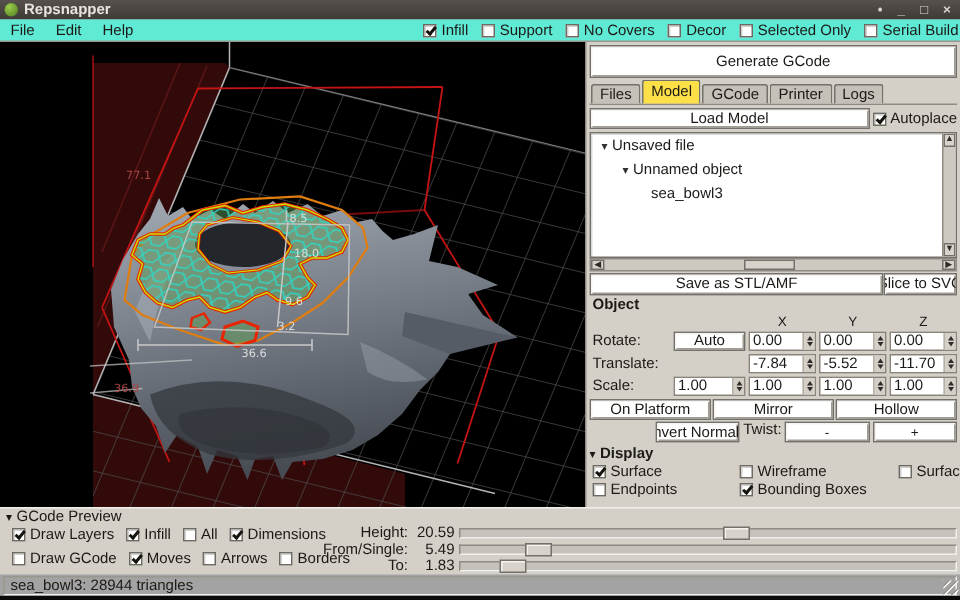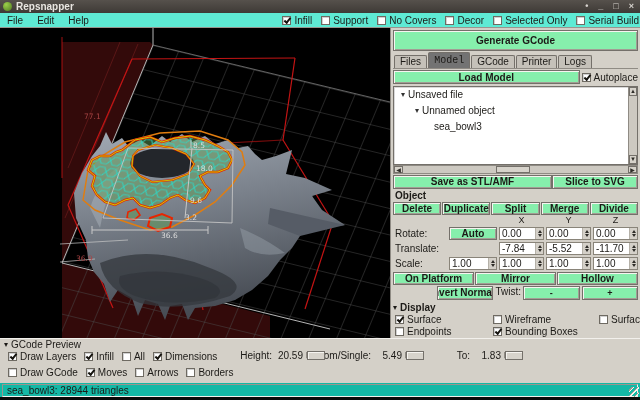--- a/index.html
+++ b/index.html
@@ -20,43 +20,43 @@
   .ck{display:inline-flex;align-items:center;gap:3px;font-size:10px;white-space:nowrap;}
   .box{width:9px;height:9px;background:#fff;border:1px solid #6e6a62;box-shadow:inset 1px 1px 0 rgba(0,0,0,.18);flex:none;position:relative;}
   .box.checked::after{content:"";position:absolute;left:1px;top:1px;width:5px;height:2px;
     border-left:2px solid #16140f;border-bottom:2px solid #16140f;transform:rotate(-50deg);}
   
   .main{display:flex;height:310px;}
   .viewport{width:390px;height:310px;background:#000;position:relative;flex:none;}
   .rightpanel{width:250px;height:310px;background:#d4d0c8;border-left:1px solid #8f8b84;padding:2px 2px 0 2px;
     display:flex;flex-direction:column;font-size:10px;overflow:hidden;}
   
-  .btn{background:#86efac;border:1px solid #74706a;box-shadow:inset 1px 1px 0 #f6f4f0,inset -1px -1px 0 #a29d94;
-    font-size:10px;display:flex;align-items:center;justify-content:center;white-space:nowrap;overflow:hidden;font-weight:bold;}
+  .btn{background:#ffffff;border:1px solid #74706a;box-shadow:inset 1px 1px 0 #f6f4f0,inset -1px -1px 0 #a29d94;
+    font-size:10px;display:flex;align-items:center;justify-content:center;white-space:nowrap;overflow:hidden;}
   .gcodebtn{height:22px;margin-bottom:2px;}
   .tabs{display:flex;align-items:flex-end;gap:1px;height:16px;padding-left:1px;border-bottom:1px solid #8f8b84;}
   .tab{background:#c5c1b9;border:1px solid #74706a;border-bottom:none;border-radius:2px 2px 0 0;
     padding:0 5px;height:13px;display:flex;align-items:center;}
-  .tab.active{background:#737373;height:16px;font-family:Liberation Mono, monospace;}
+  .tab.active{background:#fde047;height:16px;}
   .loadrow{display:flex;height:16px;margin:1px 0;gap:2px;align-items:center;}
   .loadrow .btn{flex:1;height:14px;}
   .tree{height:84px;background:#fff;border:1px solid #74706a;box-shadow:inset 1px 1px 0 rgba(0,0,0,.15);
     position:relative;overflow:hidden;}
   .treerow{height:16px;display:flex;align-items:center;font-size:10px;}
   .tw{font-size:8px;color:#333;width:10px;text-align:center;flex:none;}
   .vscroll{position:absolute;right:0;top:0;bottom:0;width:9px;background:#cdc9c1;border-left:1px solid #8f8b84;}
   .varr{height:9px;background:#d7d3cb;border:1px solid #74706a;font-size:6px;line-height:7px;text-align:center;color:#2e2c28;}
   .varr.dn{position:absolute;bottom:0;left:0;right:0;}
   .varr.up{position:absolute;top:0;left:0;right:0;}
   .hscroll{height:9px;background:#cdc9c1;border:1px solid #8f8b84;display:flex;margin-top:0;position:relative;}
   .harr{width:9px;height:100%;background:#d7d3cb;border:1px solid #74706a;font-size:6px;line-height:7px;text-align:center;color:#2e2c28;flex:none;}
   .hthumb{position:absolute;left:42%;width:34px;top:0;bottom:0;background:#d7d3cb;border:1px solid #74706a;}
   .saverow{display:flex;height:15px;margin-top:1px;}
   .saverow .b1{flex:1;}
-  .saverow .b2{width:86px;}
+  .saverow .b2{width:49px;}
   .secttitle{font-weight:bold;font-size:10px;padding:1px 2px 0;}
   .objbtns{display:grid;grid-template-columns:repeat(5,1fr);gap:1px;height:14px;margin-top:1px;}
   .axgrid{display:grid;grid-template-columns:54px 48px 1fr 1fr 1fr;gap:2px;align-items:center;margin-top:1px;}
   .axhdr{font-size:9px;text-align:center;height:9px;line-height:9px;}
   .rowlabel{font-size:10px;padding-left:2px;white-space:nowrap;}
   .spin{display:flex;background:#fff;border:1px solid #898479;height:13px;font-size:10px;align-items:center;min-width:0;}
   .spin .sv{flex:1;padding-left:2px;overflow:hidden;white-space:nowrap;}
   .sb{width:8px;align-self:stretch;display:flex;flex-direction:column;justify-content:center;gap:1px;border-left:1px solid #b5b1a8;background:#d4d0c8;flex:none;}
   .sb i{display:block;width:0;height:0;border:2px solid transparent;margin:0 auto;}
   .sb .up{border-bottom:3px solid #2e2c28;border-top:none;}
@@ -68,28 +68,28 @@
   .tinybtn{width:11px;height:12px;font-size:9px;}
   .expander{display:flex;align-items:center;gap:3px;font-weight:bold;font-size:10px;margin-top:2px;}
   .exparrow{font-size:8px;font-weight:normal;}
   .dispgrid{display:grid;grid-template-columns:96px 104px 1fr;gap:1px 2px;padding:1px 2px;}
   
   .layerpanel{height:45px;background:#d4d0c8;border-top:1px solid #f2f0ec;position:relative;font-size:10px;padding:0 2px;}
   .lphdr{display:flex;align-items:center;gap:3px;font-size:10px;height:11px;padding-left:2px;}
   .lpgrid{display:flex;}
   .lpleft{width:208px;flex:none;display:flex;flex-direction:column;gap:4px;padding-left:6px;}
   .lpchecks{display:flex;gap:8px;align-items:center;height:12px;}
-  .lpright{flex:1;display:flex;flex-direction:row;gap:1px;}
+  .lpright{flex:1;display:flex;flex-direction:column;gap:1px;}
   .sliderrow{display:flex;align-items:center;height:10px;gap:3px;}
   .slbl{width:62px;text-align:right;flex:none;}
   .sval{width:28px;text-align:right;flex:none;}
   .strack{flex:1;height:7px;background:#c6c2bb;border:1px solid #8f8b84;border-bottom-color:#f2f0ec;border-right-color:#f2f0ec;position:relative;}
   .shandle{position:absolute;top:-2px;width:18px;height:9px;background:#d7d3cb;border:1px solid #74706a;box-shadow:inset 1px 1px 0 #f6f4f0;}
   
-  .statusbar{height:15px;background:#14b8a6;display:flex;align-items:center;position:relative;padding:1px 2px;}
+  .statusbar{height:15px;background:#a3a3a3;display:flex;align-items:center;position:relative;padding:1px 2px;}
   .statusinner{flex:1;height:13px;border:1px solid #9a958e;border-bottom-color:#f2f0ec;border-right-color:#f2f0ec;
     display:flex;align-items:center;padding:0 4px;font-size:10px;}
   .grip{position:absolute;right:1px;bottom:1px;width:10px;height:10px;
     background:repeating-linear-gradient(135deg,transparent 0 2px,#9a958e 2px 3px,#f6f4f0 3px 4px);}
 </style>
 </head>
 <body>
 
 <div class="window">
 
@@ -279,27 +279,20 @@
         <div class="harr">▶</div>
       </div>
 
       <div class="saverow">
         <div class="btn b1">Save as STL/AMF</div>
         <div class="btn b2">Slice to SVG</div>
       </div>
 
       <div class="secttitle">Object</div>
 
-      <div class="objbtns">
-        <div class="btn">Delete</div>
-        <div class="btn">Duplicate</div>
-        <div class="btn">Split</div>
-        <div class="btn">Merge</div>
-        <div class="btn">Divide</div>
-      </div>
 
       <div class="axgrid">
         <span></span>
           <span></span>
         <span class="axhdr">X</span>
         <span class="axhdr">Y</span>
         <span class="axhdr">Z</span>
 
         <span class="rowlabel">Rotate:</span>
         <div class="btn" style="height:13px">Auto</div>

